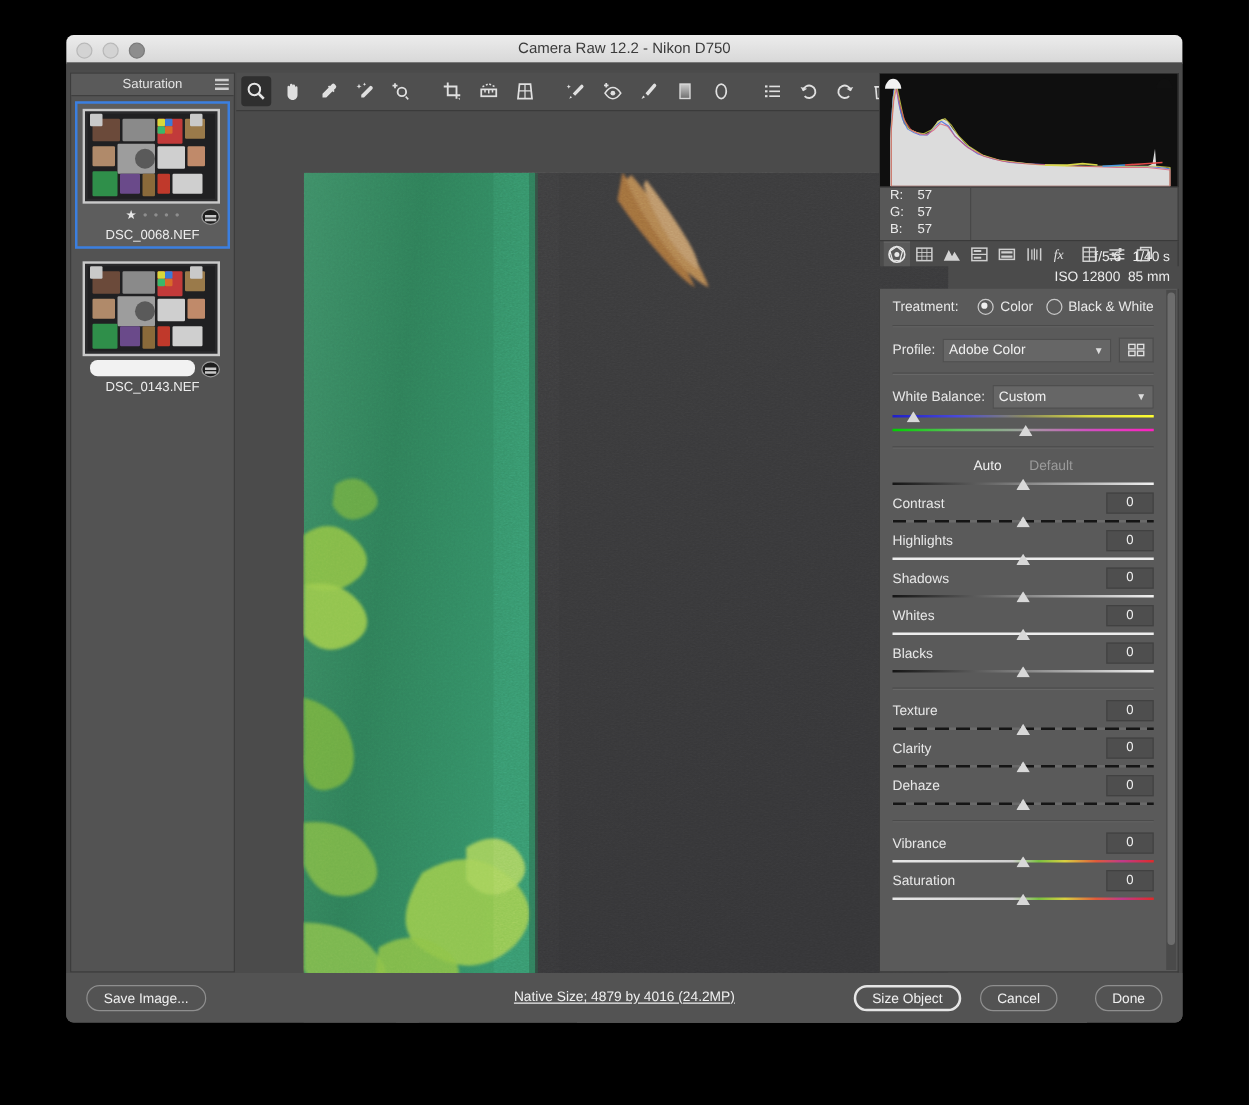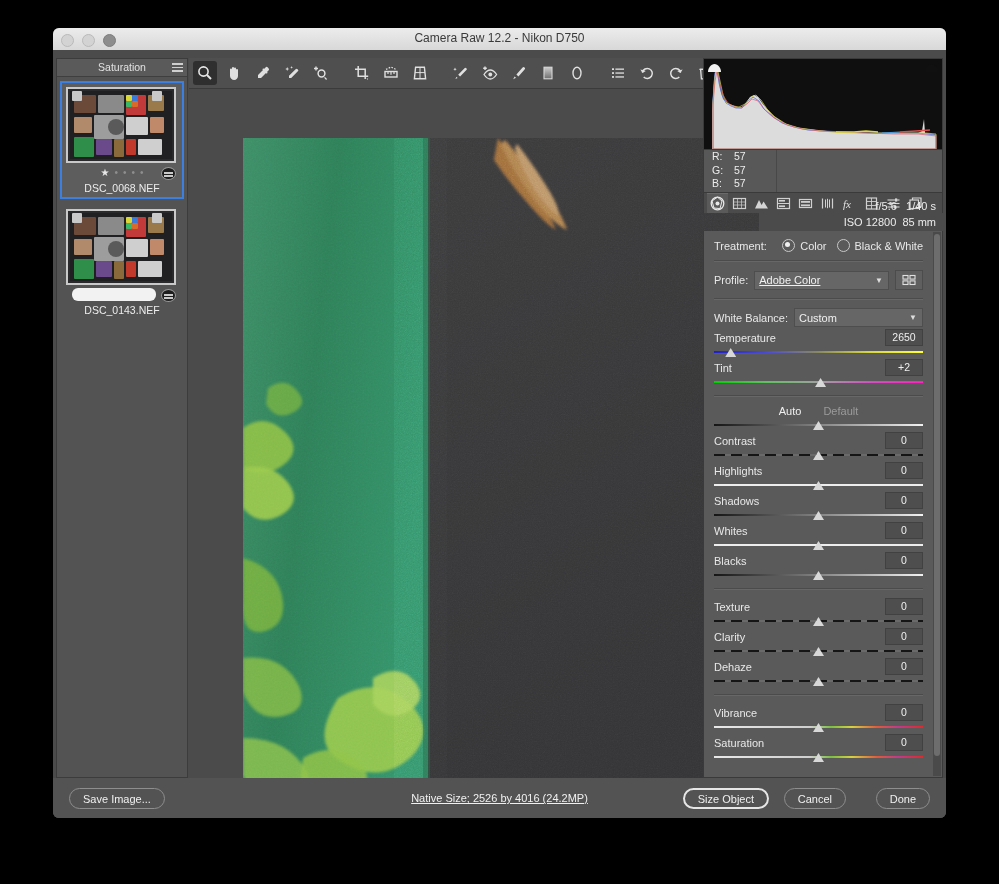--- a/index.html
+++ b/index.html
@@ -608,21 +608,21 @@
             <span>Color</span>
             <span style="width:10px"></span>
             <span class="radio"></span>
             <span>Black &amp; White</span>
           </div>
 
           <div class="hr"></div>
 
           <div class="row">
             <span>Profile:</span>
-            <div class="select" style="flex:1;margin:0 6px 0 6px;text-decoration:underline;">
+            <div class="select" style="flex:1;margin:0 6px 0 6px;">
               <span>Adobe Color</span>
               <span class="cv">▼</span>
             </div>
             <div class="gridbtn">
               <svg width="16" height="12" viewBox="0 0 16 12">
                   <g fill="none" stroke="#e0e0e0" stroke-width="1.1">
                     <rect x="2" y="1.5" width="5" height="3.6"></rect>
                     <rect x="9" y="1.5" width="5" height="3.6"></rect>
                     <rect x="2" y="6.9" width="5" height="3.6"></rect>
                     <rect x="9" y="6.9" width="5" height="3.6"></rect>
@@ -634,33 +634,25 @@
           <div class="hr"></div>
 
           <div class="row">
             <span>White Balance:</span>
             <div class="select" style="flex:1;margin-left:6px;">
               <span>Custom</span>
               <span class="cv">▼</span>
             </div>
           </div>
 
-          <div class="slabel">
-            <span>Temperature</span>
-            <span class="val">2650</span>
-          </div>
           <div class="track">
             <div class="tline" style="background:linear-gradient(90deg,#2020c8,#4a4ad8,#8a8a60,#d8d840,#ffff30);"></div>
             <div class="knob" style="left:8%"></div>
           </div>
 
-          <div class="slabel">
-            <span>Tint</span>
-            <span class="val">+2</span>
-          </div>
           <div class="track">
             <div class="tline" style="background:linear-gradient(90deg,#00d000,#60c060,#a0a0a0,#d050c0,#ff20c0);"></div>
             <div class="knob" style="left:51%"></div>
           </div>
 
           <div class="hr"></div>
 
           <div class="autorow">
             <a class="lnk-auto">Auto</a>
             <a class="lnk-def">Default</a>
@@ -767,20 +759,20 @@
 
         </div>
         <div id="pscroll">
           <div id="pthumbbar"></div>
         </div>
       </div>
     </div>
 
     <div id="bottom">
       <div class="btn" style="left:16px;">Save Image...</div>
-      <div id="nativelink">Native Size; 2526 by 4016 (24.2MP)</div>
+      <div id="nativelink">Native Size; 4879 by 4016 (24.2MP)</div>
       <div class="btn hi" style="right:177px;">Size Object</div>
       <div class="btn" style="right:100px;">Cancel</div>
       <div class="btn" style="right:16px;">Done</div>
     </div>
 
   </div>
 </div>
 
 </body></html>

